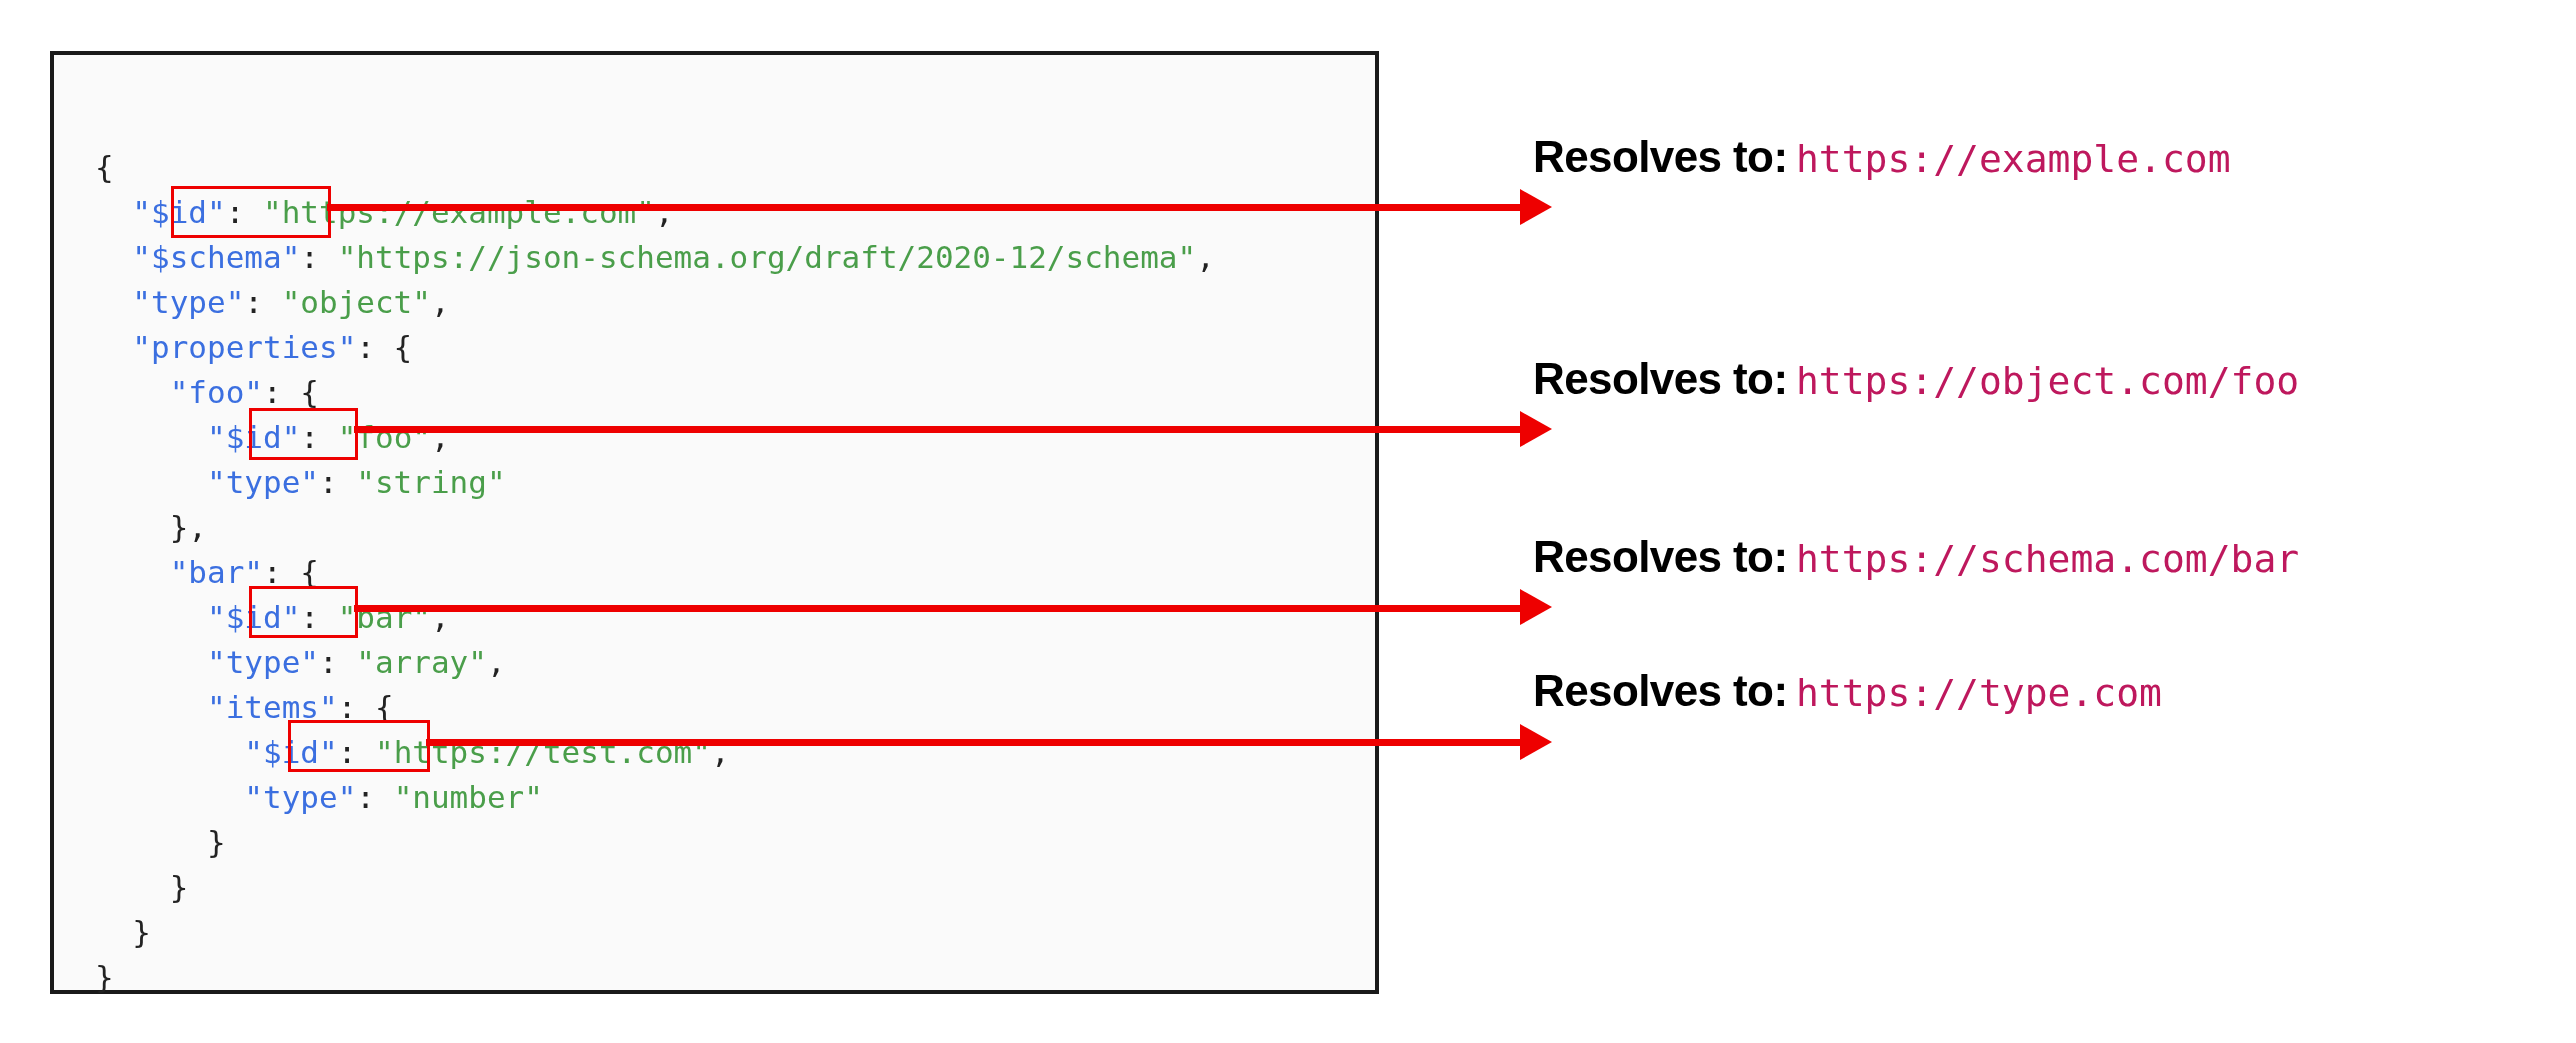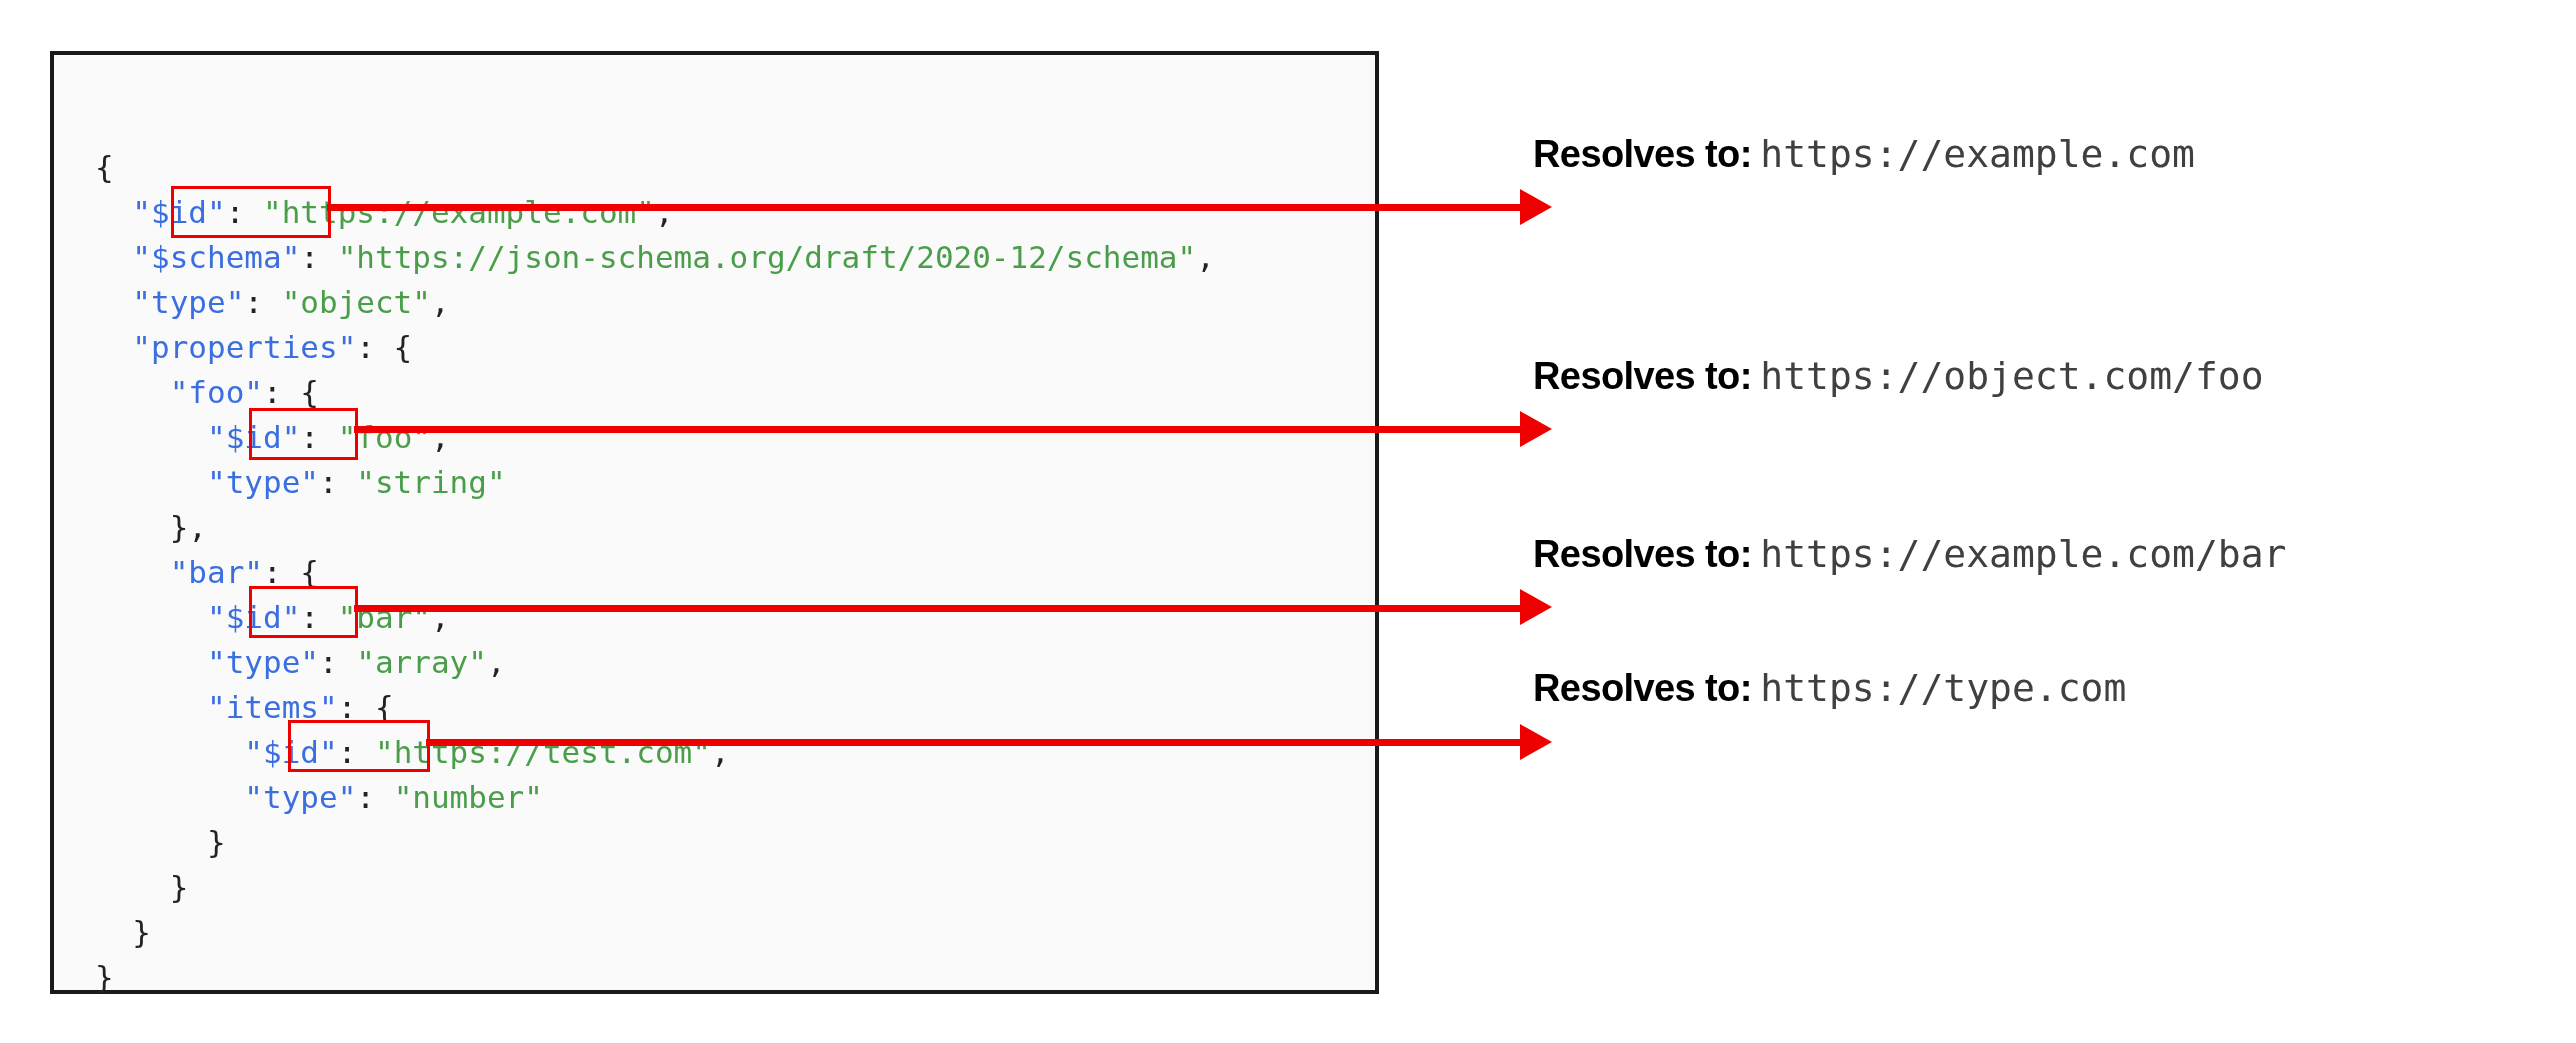--- a/index.html
+++ b/index.html
@@ -74,28 +74,28 @@
   
   .annot {
     position: absolute;
     left: 1533px;
     white-space: nowrap;
     line-height: 1;
   }
   .annot .lbl {
     font-family: "Liberation Sans", sans-serif;
     font-weight: bold;
-    font-size: 38px;
+    font-size: 44px;
     color: #000000;
     letter-spacing: -0.6px;
   }
   .annot .url {
     font-family: "DejaVu Sans Mono", "Liberation Mono", monospace;
     font-size: 38px;
-    color: #404040;
+    color: #be185d;
     margin-left: 8.5px;
   }
 </style>
 </head>
 <body>
 
 <div id="code-panel">
   <pre id="code-block"><div class="code-line"><span></span><span class="p">{</span></div><div class="code-line"><span>  </span><span class="k">"$id"</span><span class="p">: </span><span class="s">"https://example.com"</span><span class="p">,</span></div><div class="code-line"><span>  </span><span class="k">"$schema"</span><span class="p">: </span><span class="s">"https://json-schema.org/draft/2020-12/schema"</span><span class="p">,</span></div><div class="code-line"><span>  </span><span class="k">"type"</span><span class="p">: </span><span class="s">"object"</span><span class="p">,</span></div><div class="code-line"><span>  </span><span class="k">"properties"</span><span class="p">: {</span></div><div class="code-line"><span>    </span><span class="k">"foo"</span><span class="p">: {</span></div><div class="code-line"><span>      </span><span class="k">"$id"</span><span class="p">: </span><span class="s">"foo"</span><span class="p">,</span></div><div class="code-line"><span>      </span><span class="k">"type"</span><span class="p">: </span><span class="s">"string"</span></div><div class="code-line"><span>    </span><span class="p">},</span></div><div class="code-line"><span>    </span><span class="k">"bar"</span><span class="p">: {</span></div><div class="code-line"><span>      </span><span class="k">"$id"</span><span class="p">: </span><span class="s">"bar"</span><span class="p">,</span></div><div class="code-line"><span>      </span><span class="k">"type"</span><span class="p">: </span><span class="s">"array"</span><span class="p">,</span></div><div class="code-line"><span>      </span><span class="k">"items"</span><span class="p">: {</span></div><div class="code-line"><span>        </span><span class="k">"$id"</span><span class="p">: </span><span class="s">"https://test.com"</span><span class="p">,</span></div><div class="code-line"><span>        </span><span class="k">"type"</span><span class="p">: </span><span class="s">"number"</span></div><div class="code-line"><span>      </span><span class="p">}</span></div><div class="code-line"><span>    </span><span class="p">}</span></div><div class="code-line"><span>  </span><span class="p">}</span></div><div class="code-line"><span></span><span class="p">}</span></div></pre>
   <div id="highlight-layer">
       <div class="hl-box" style="left: 117px; top: 131px; width: 160px; height: 52px;"></div>
@@ -112,16 +112,16 @@
     <div class="arrow-head" style="left: 1520px; top: 411px;"></div>
     <div class="arrow-line" style="left: 354px; top: 605px; width: 1166px;"></div>
     <div class="arrow-head" style="left: 1520px; top: 589px;"></div>
     <div class="arrow-line" style="left: 426px; top: 739px; width: 1094px;"></div>
     <div class="arrow-head" style="left: 1520px; top: 724px;"></div>
   </div>
 
 <div id="annotation-layer">
     <div class="annot" style="top: 135px;"><span class="lbl">Resolves to:</span><span class="url">https://example.com</span></div>
     <div class="annot" style="top: 357px;"><span class="lbl">Resolves to:</span><span class="url">https://object.com/foo</span></div>
-    <div class="annot" style="top: 535px;"><span class="lbl">Resolves to:</span><span class="url">https://example.com/bar</span></div>
+    <div class="annot" style="top: 535px;"><span class="lbl">Resolves to:</span><span class="url">https://schema.com/bar</span></div>
     <div class="annot" style="top: 669px;"><span class="lbl">Resolves to:</span><span class="url">https://type.com</span></div>
   </div>
 
 
 </body></html>

